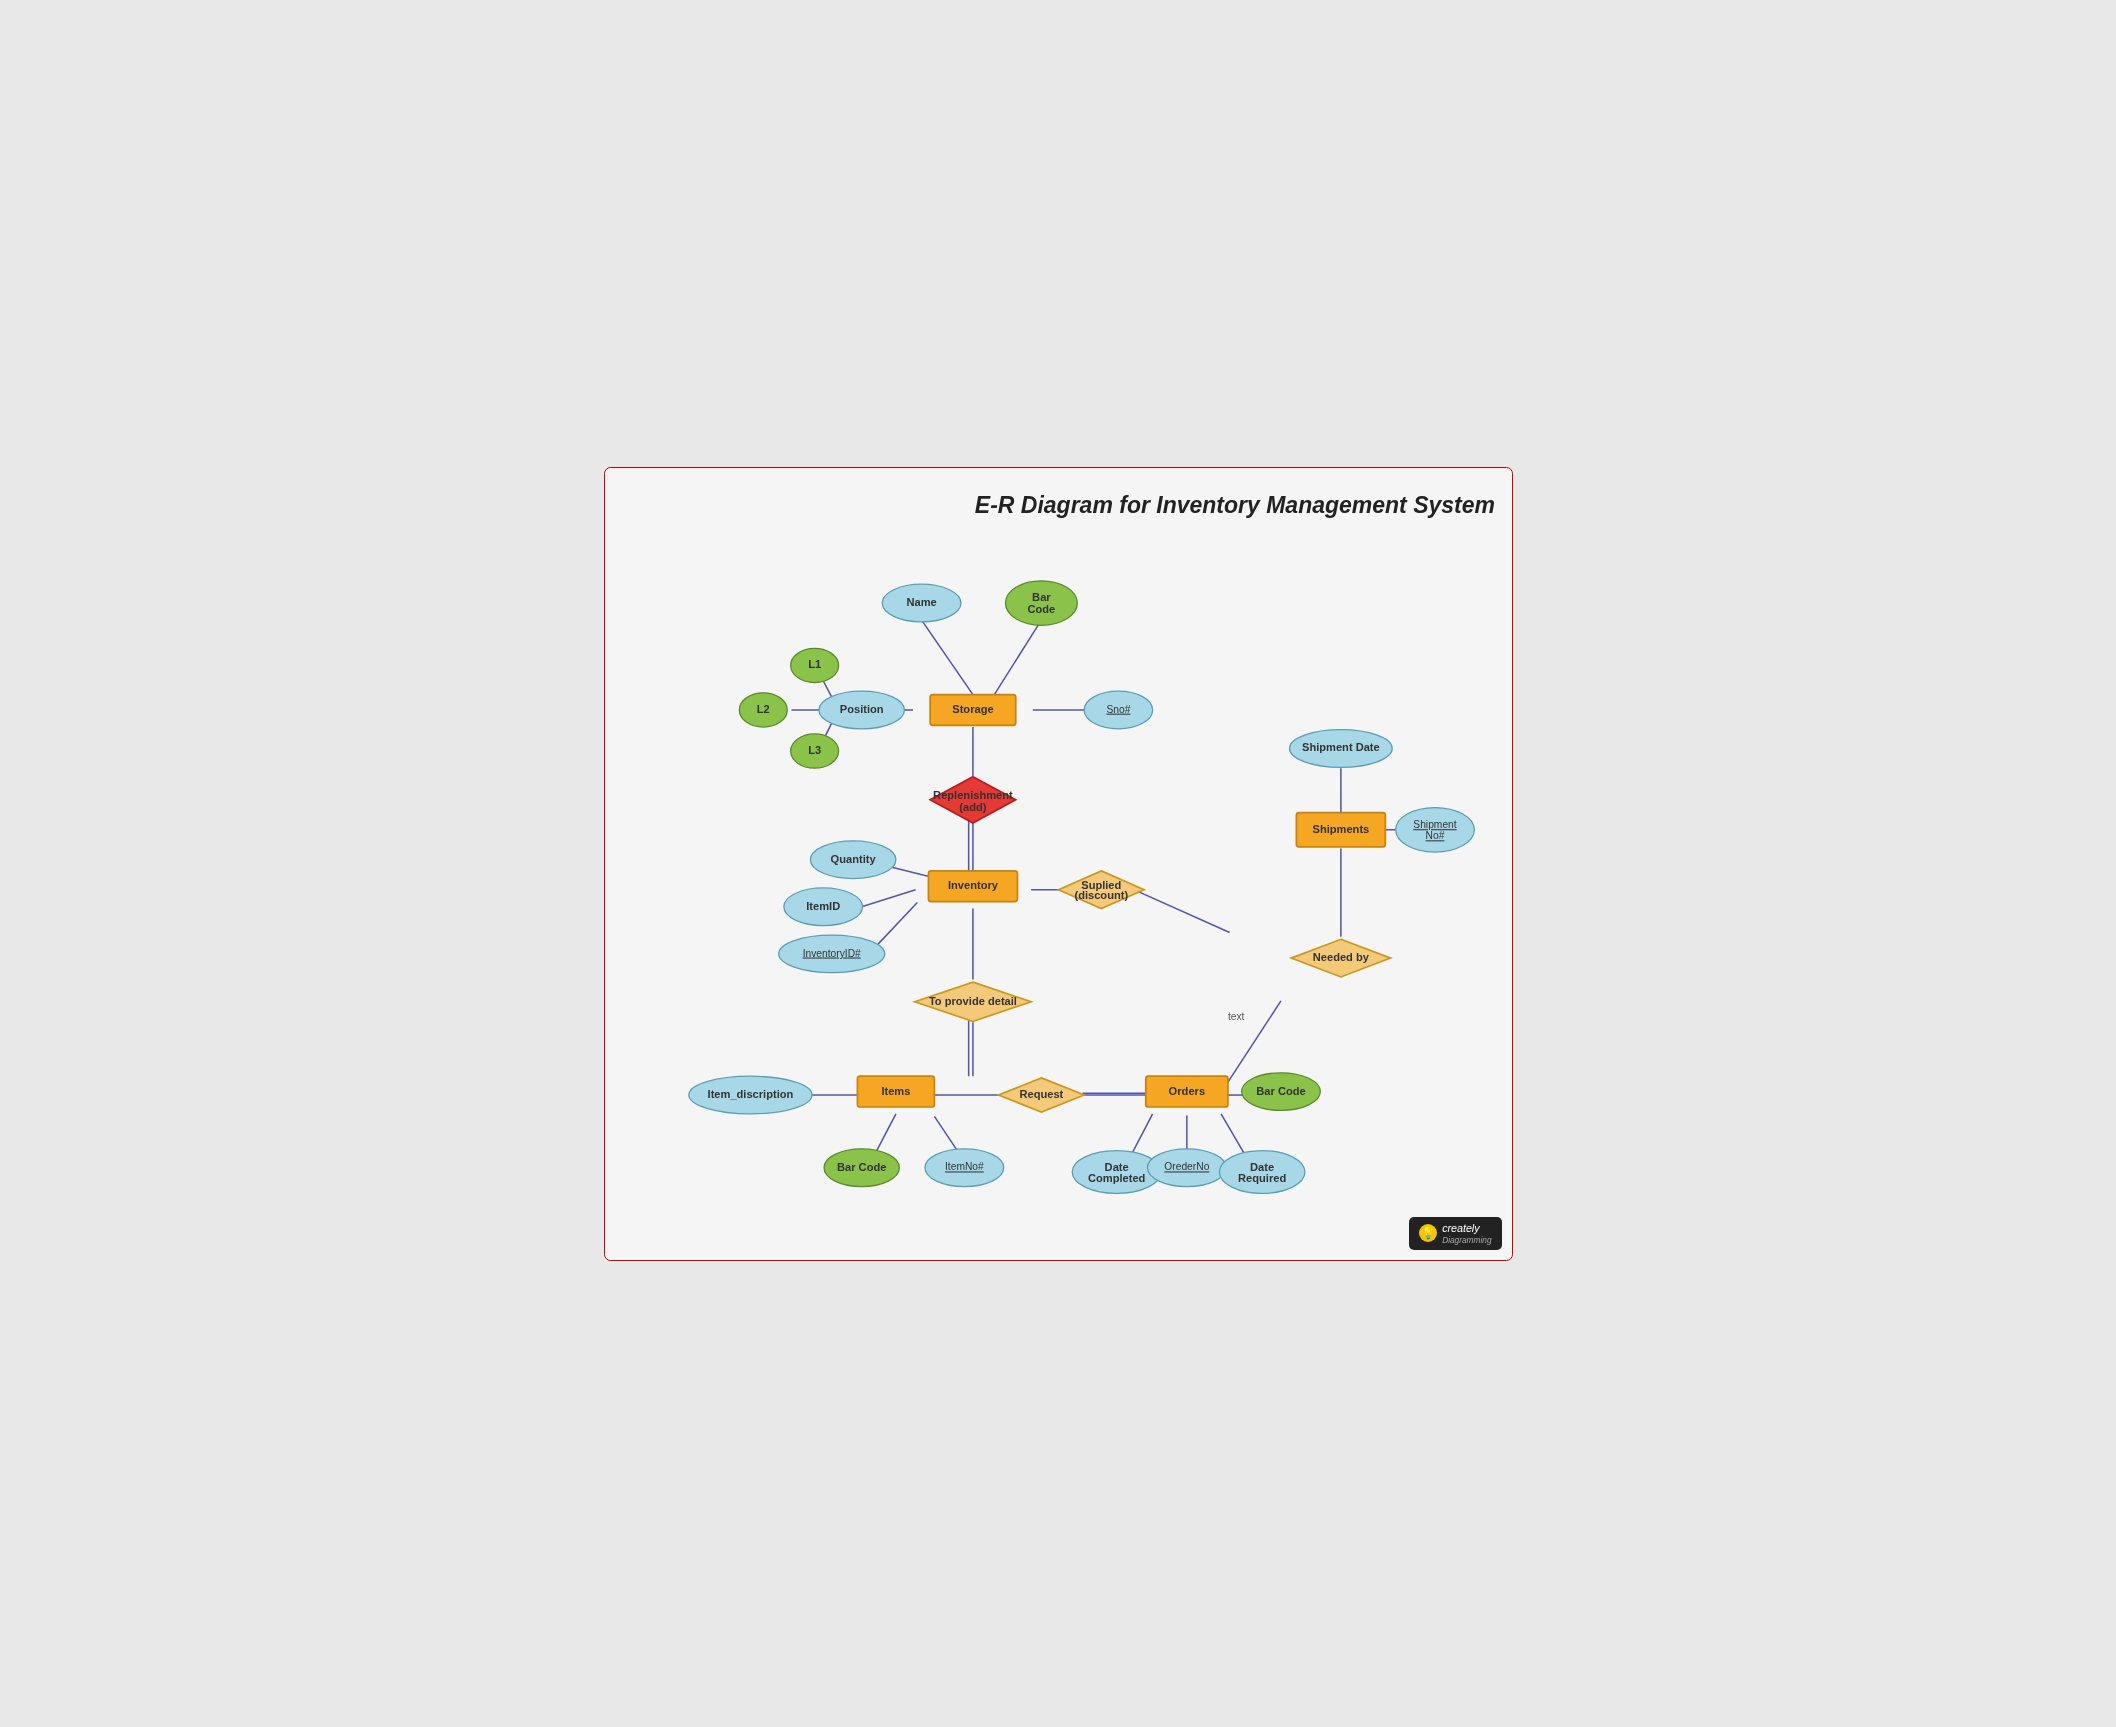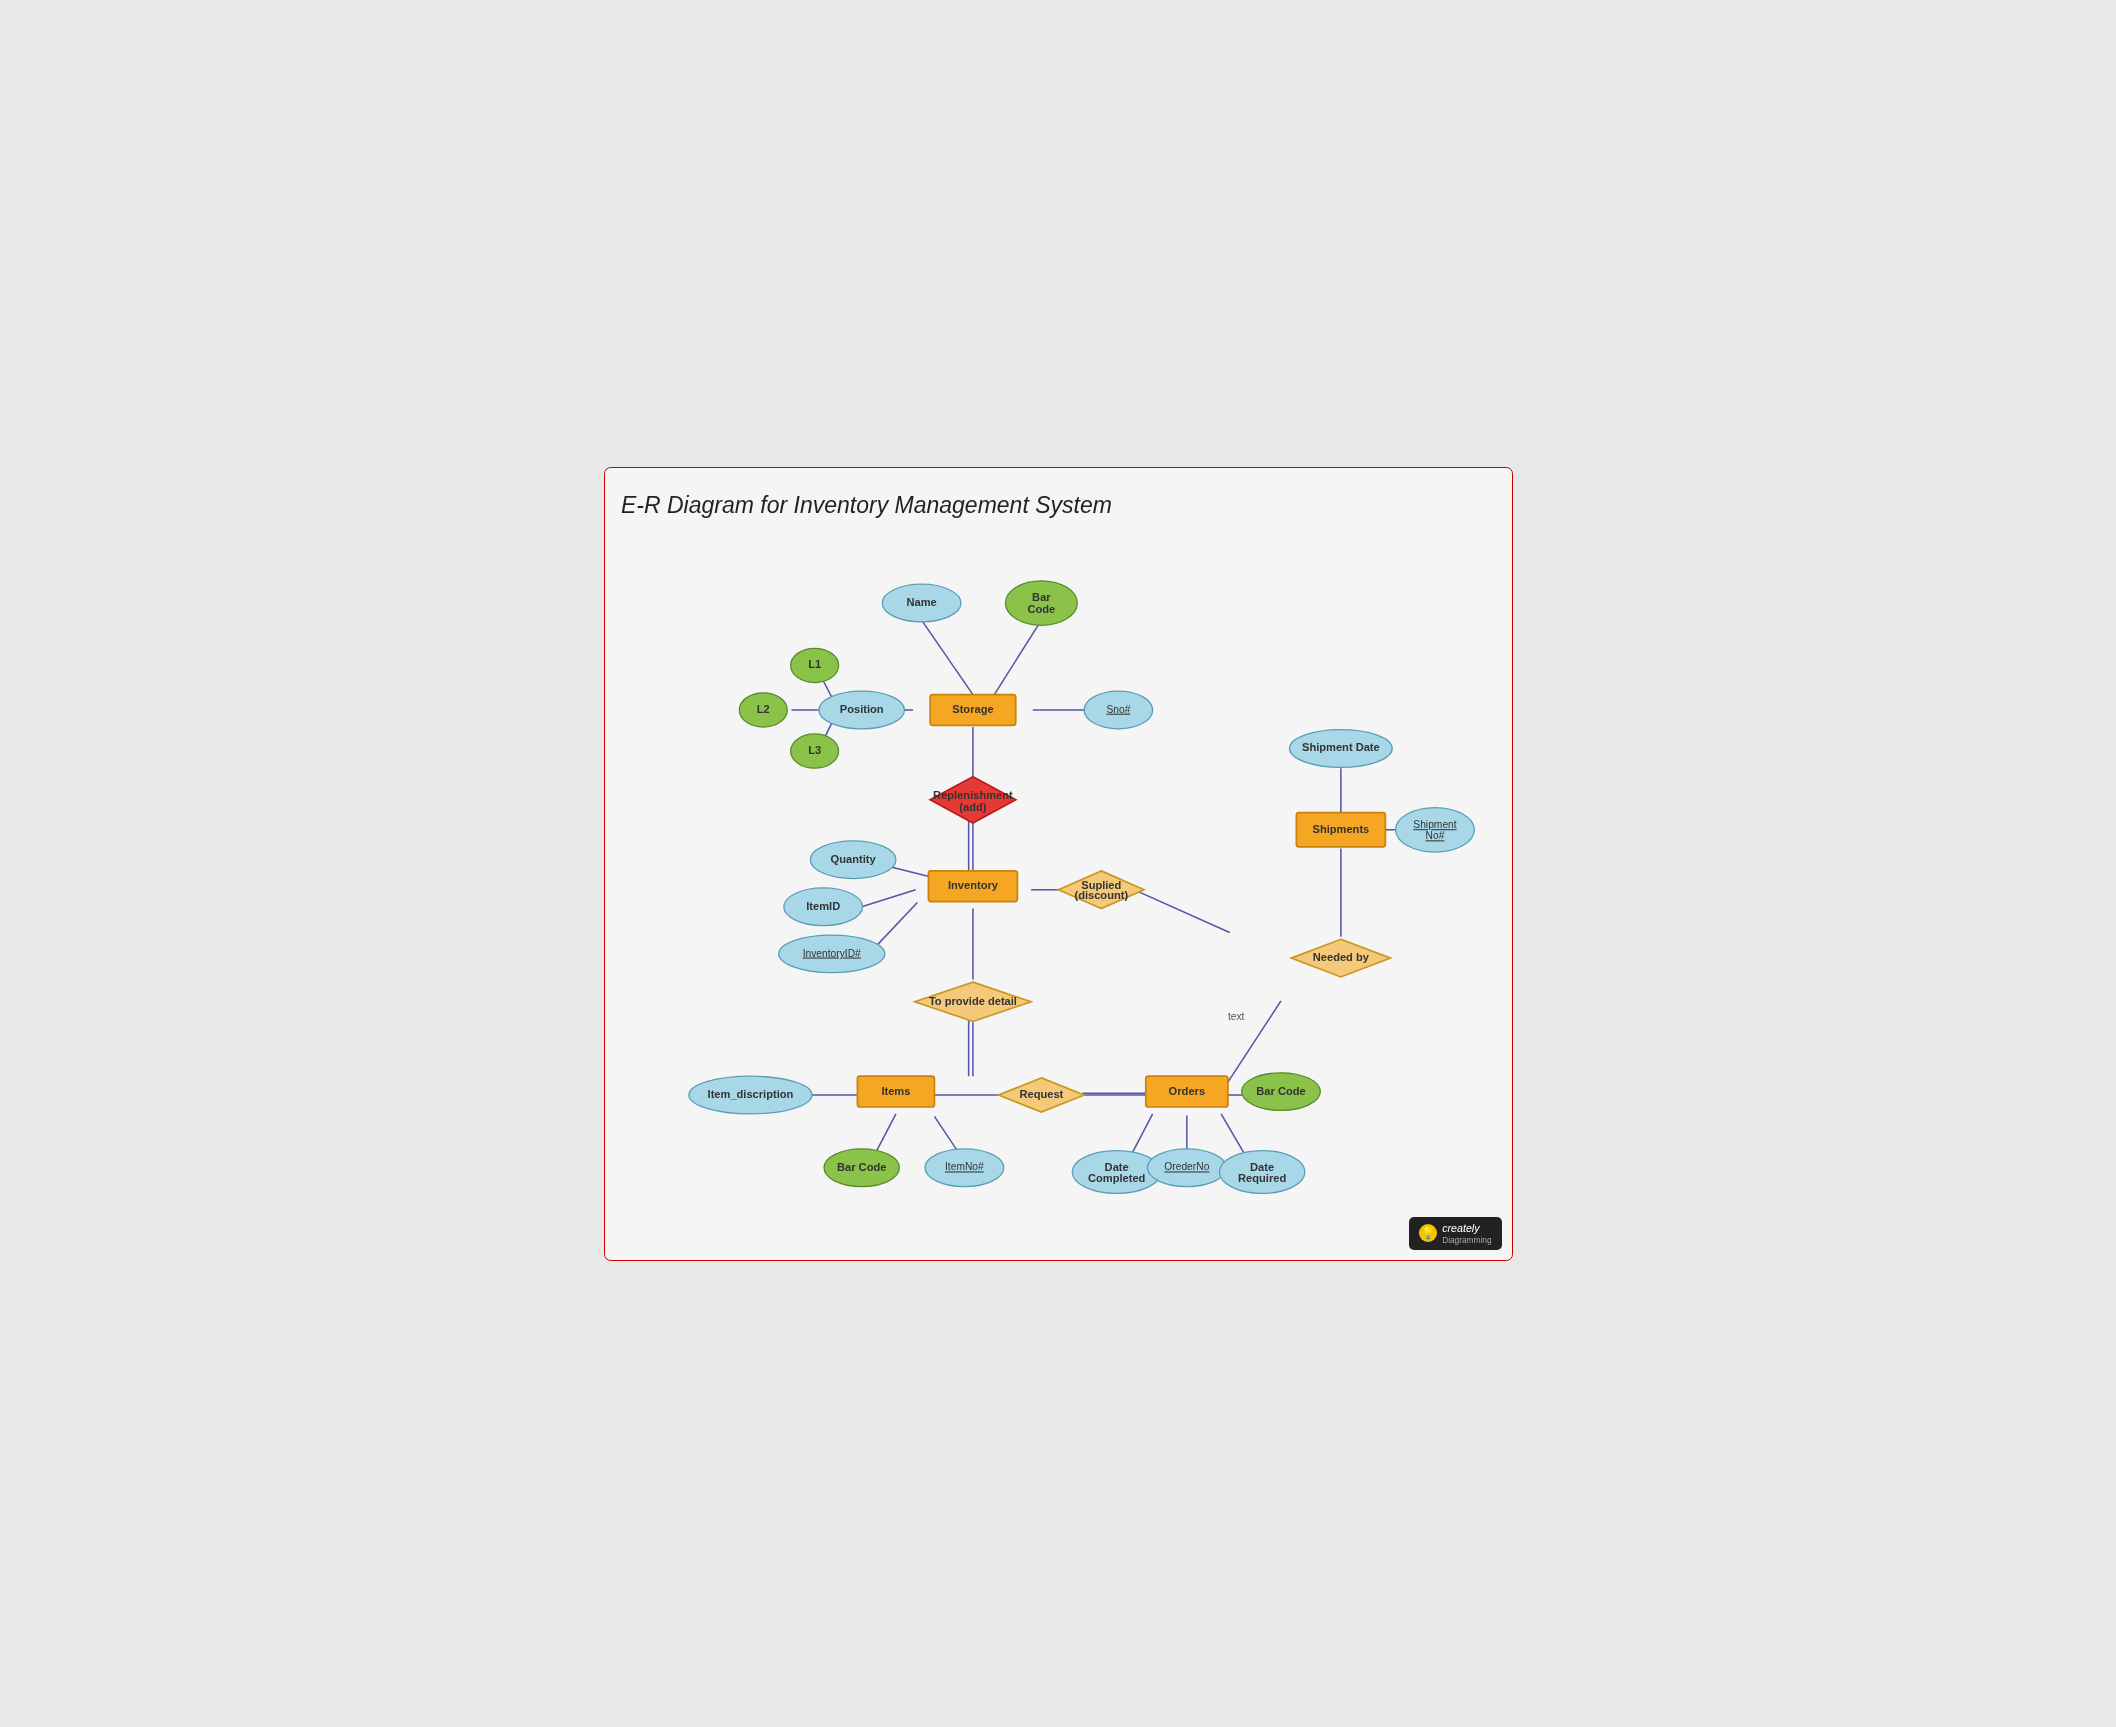--- a/index.html
+++ b/index.html
@@ -14,24 +14,24 @@
     .diagram-container {
       background: #f5f5f5;
       border: 1.7px solid #cc0000;
       border-radius: 6.6px;
       width: 909px;
       height: 794px;
       position: relative;
       padding: 16.5px;
     }
     .diagram-title {
-      text-align: left;
+      text-align: right;
       font-size: 23px;
       font-style: italic;
-      font-weight: normal;
+      font-weight: bold;
       color: #222;
       margin-bottom: 8.3px;
       padding-top: 8.3px;
     }
     svg.diagram-svg {
       position: absolute;
       top: 0; left: 0;
       width: 100%; height: 100%;
       overflow: visible;
     }
@@ -108,20 +108,21 @@
     }
     .brand-text {
       color: white;
       font-size: 10.7px;
       line-height: 1.2;
       font-style: italic;
     }
     .brand-sub {
       color: #aaa;
       font-size: 8.3px;
+      font-style: italic;
     }
   </style>
 </head>
 <body>
 
 <div class="diagram-container">
   <div class="diagram-title">E-R Diagram for Inventory Management System</div>
 
   <svg class="diagram-svg" viewBox="0 0 1060 920">
 

